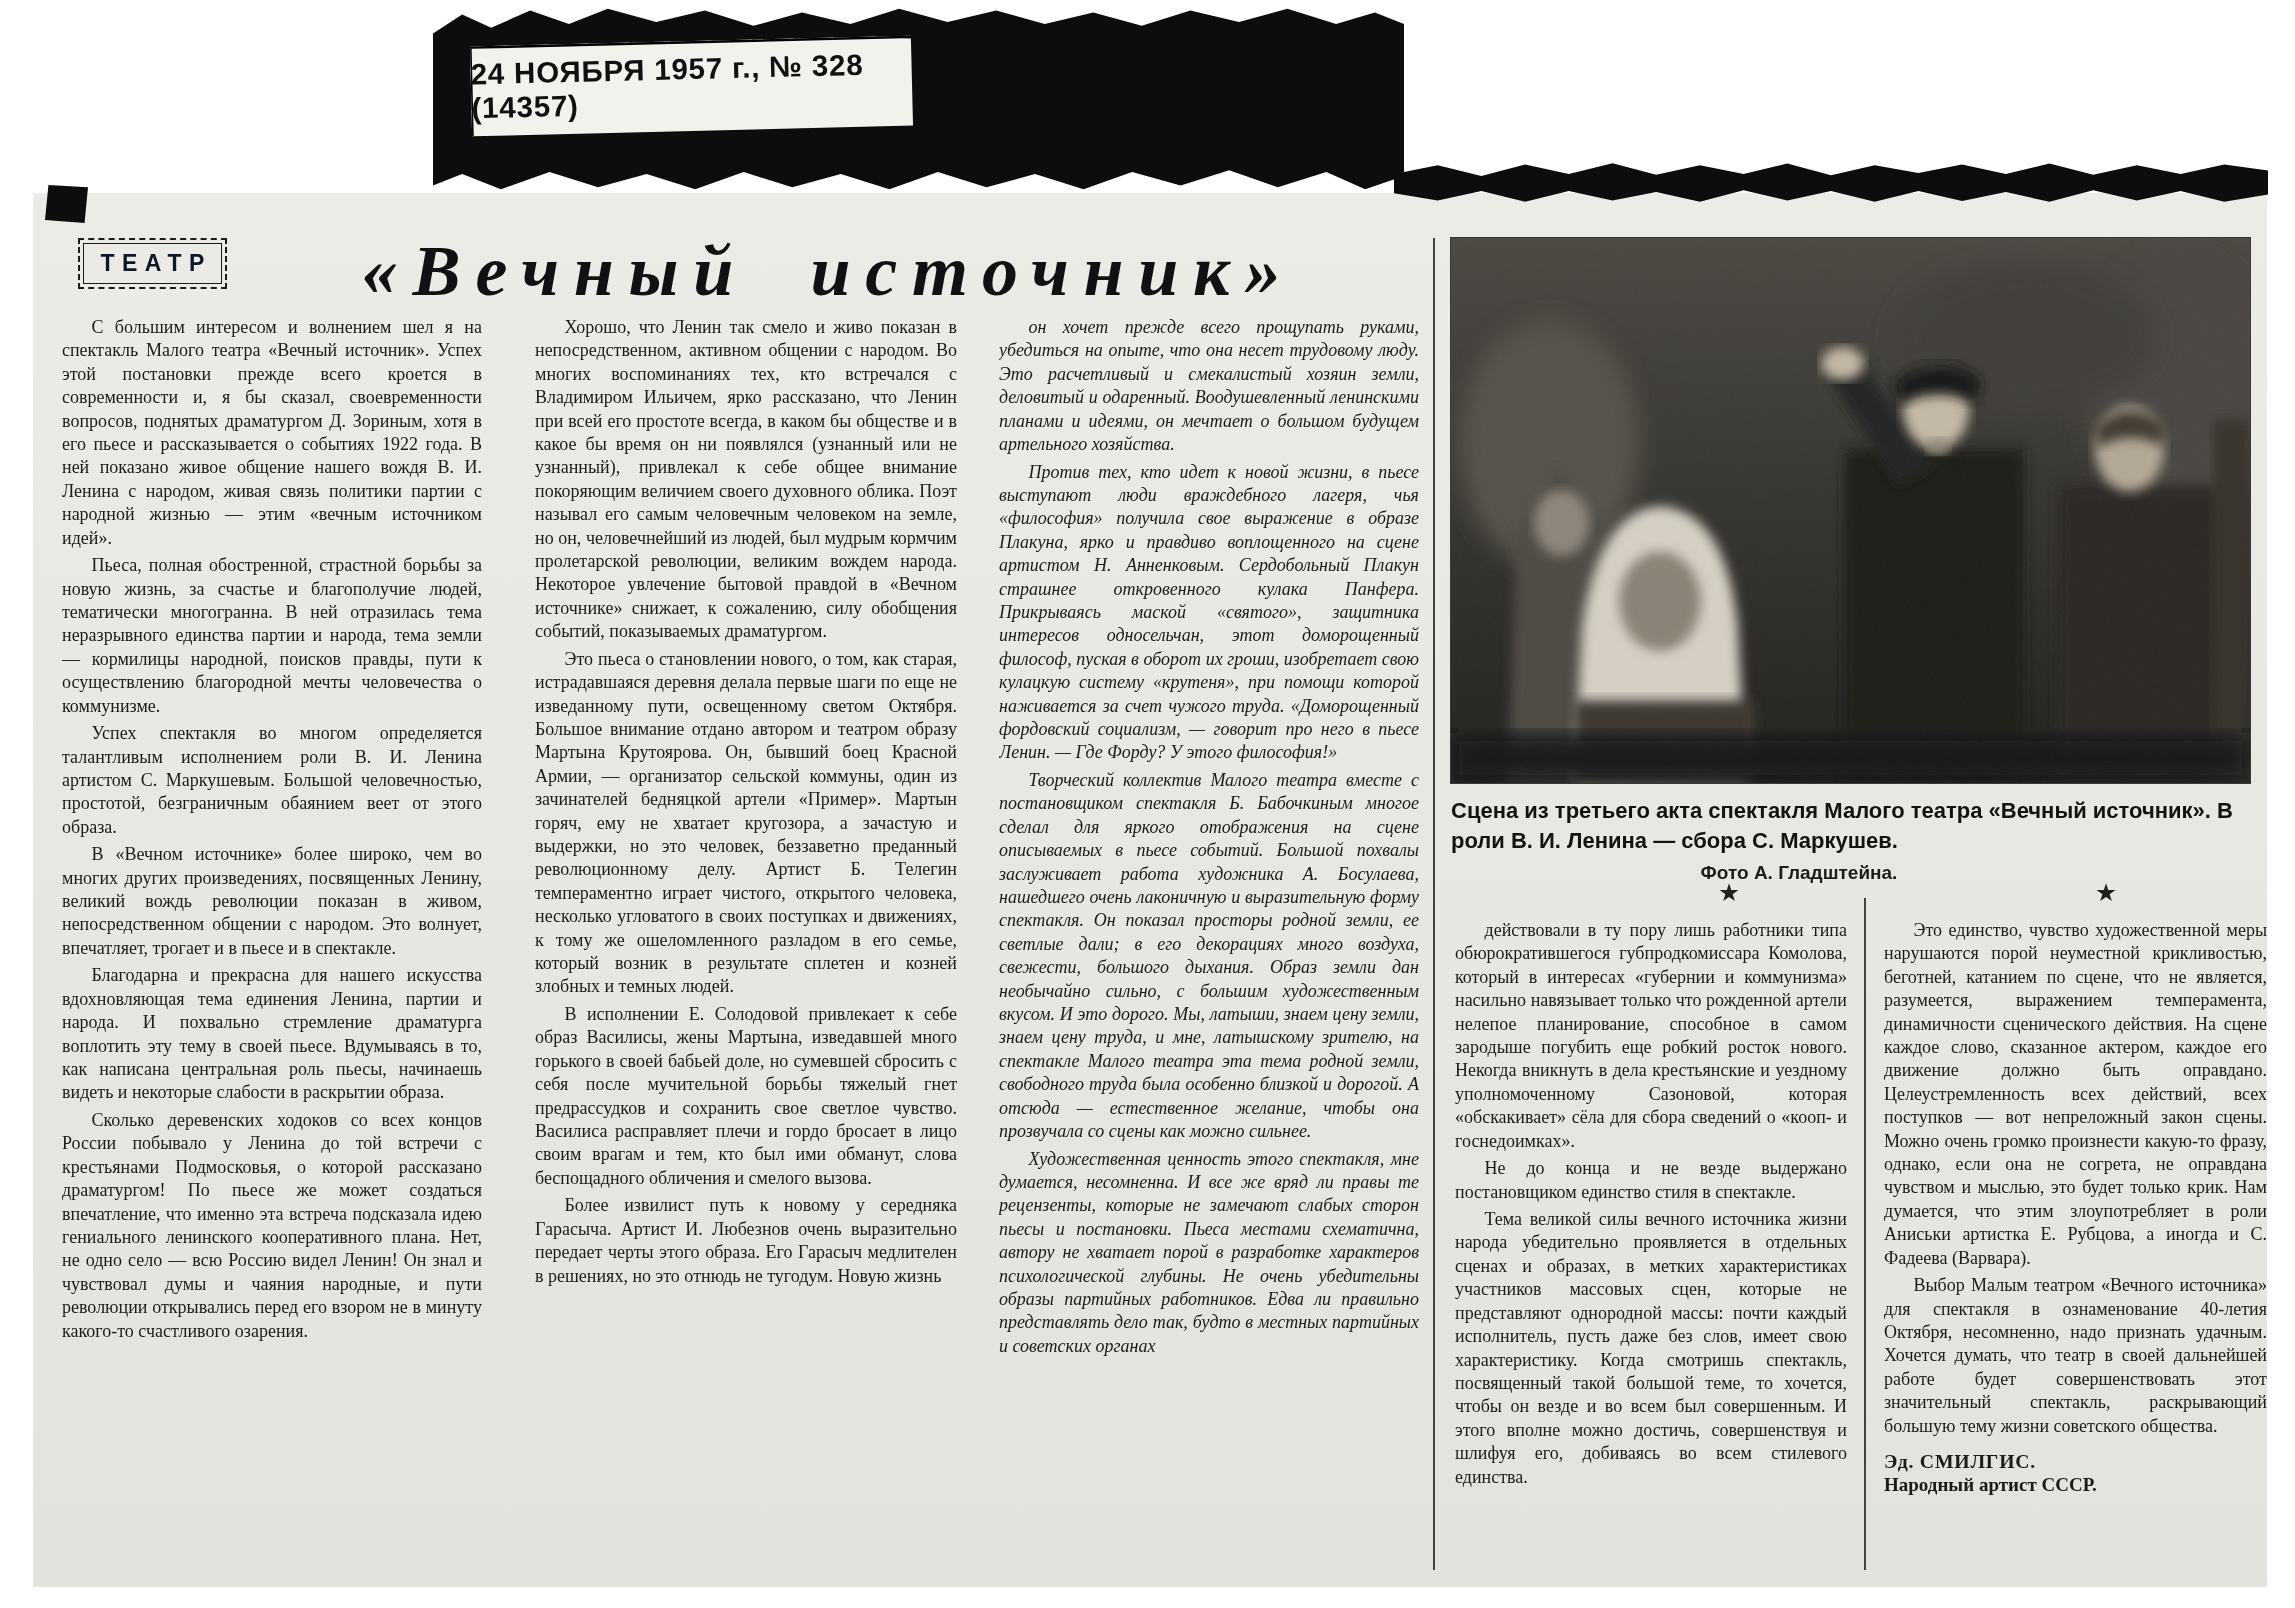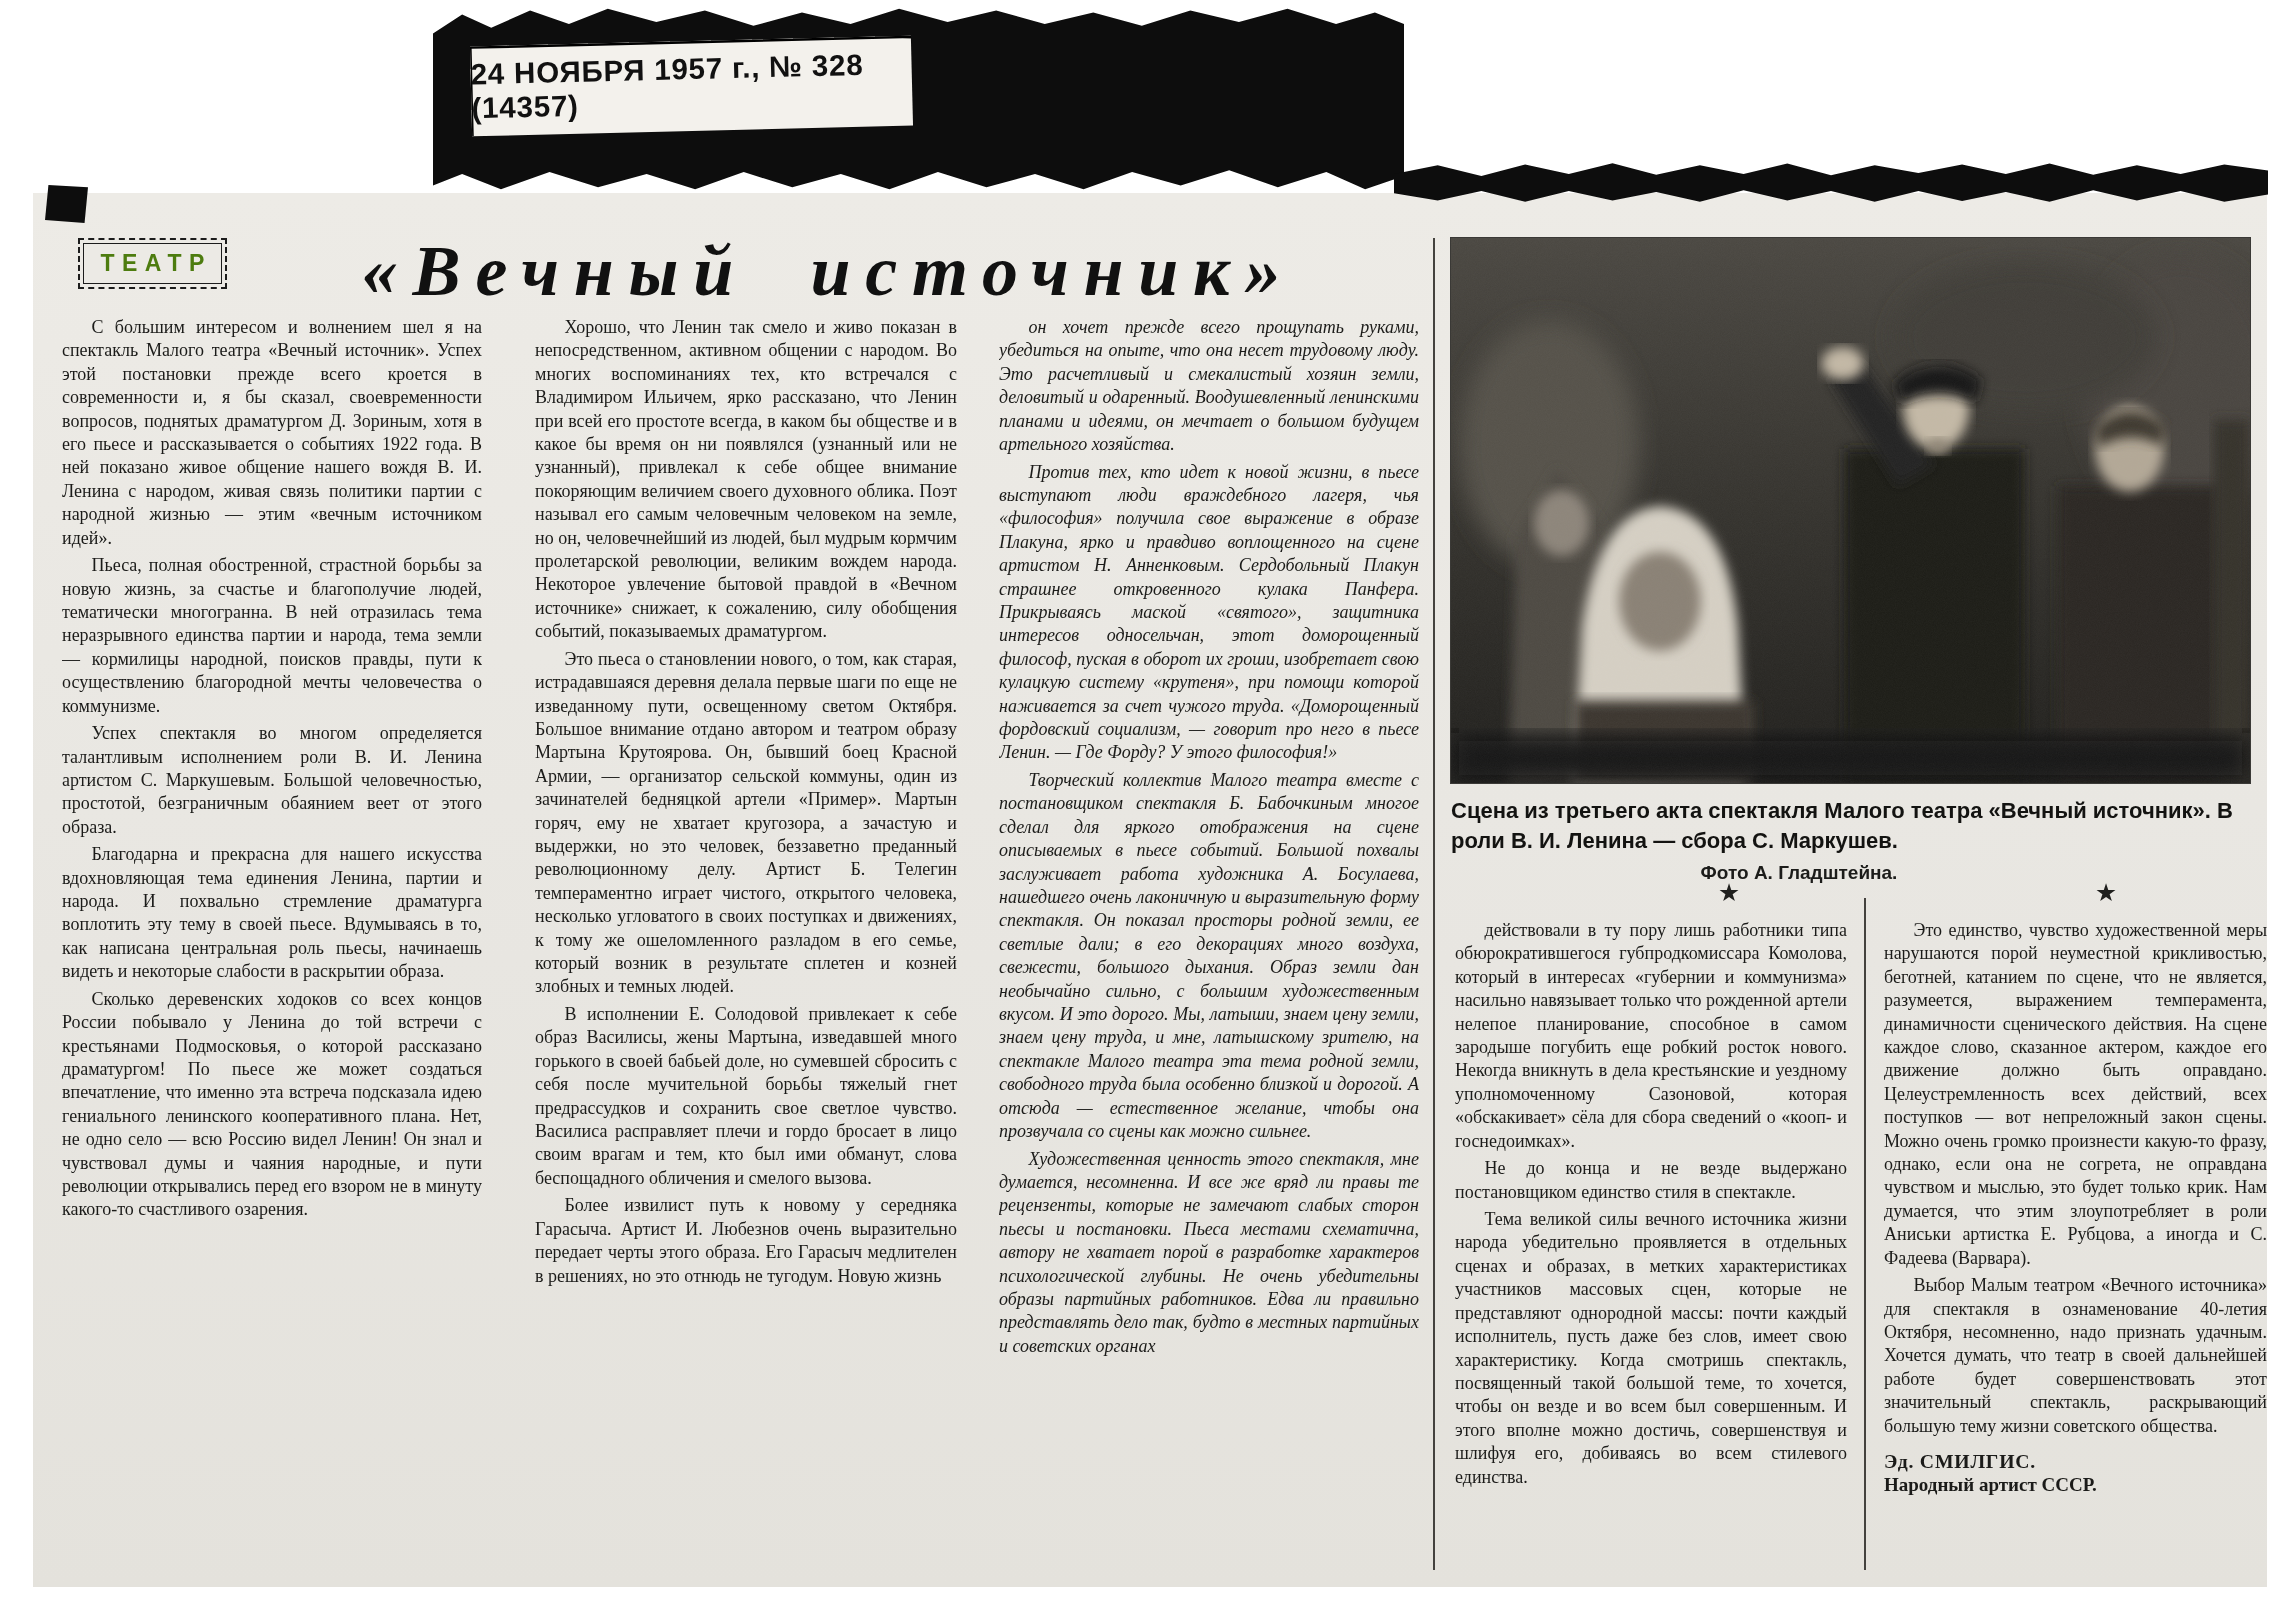--- a/index.html
+++ b/index.html
@@ -52,21 +52,21 @@
   .stamp {
     position: absolute; left: 45px; top: 45px; width: 149px; height: 51px;
     border: 2.5px dashed #1c1c1c; padding: 3.3px; background: #eceae5;
   }
   .stamp-inner {
     width: 100%; height: 100%; border: 1.6px solid #1c1c1c;
     display: flex; align-items: center; justify-content: center;
   }
   .stamp-inner span {
     font-family: "Liberation Sans", "DejaVu Sans", sans-serif;
-    font-weight: 700; font-size: 23px; letter-spacing: 7.4px; color: #4d7c0f;
+    font-weight: 700; font-size: 23px; letter-spacing: 7.4px; color: #0f172a;
     padding-left: 7.4px;
   }
 
   
   .headline {
     position: absolute; left: 230px; top: 37px; width: 1131px; height: 90px;
     font-family: "Liberation Serif", "DejaVu Serif", serif;
     font-style: italic; font-weight: 700; font-size: 72px;
     letter-spacing: 14.8px; word-spacing: 29.5px;
     text-align: center; color: #111; white-space: nowrap;
@@ -138,20 +138,21 @@
       <span>ТЕАТР</span>
     </div>
   </div>
 
   <h1 class="headline">«Вечный источник»</h1>
 
   <div class="col col-1">
     <p>С большим интересом и волнением шел я на спектакль Малого театра «Вечный источник». Успех этой постановки прежде всего кроется в современности и, я бы сказал, своевременности вопросов, поднятых драматургом Д. Зориным, хотя в его пьесе и рассказывается о событиях 1922 года. В ней показано живое общение нашего вождя В. И. Ленина с народом, живая связь политики партии с народной жизнью — этим «вечным источником идей».</p>
     <p>Пьеса, полная обостренной, страстной борьбы за новую жизнь, за счастье и благополучие людей, тематически многогранна. В ней отразилась тема неразрывного единства партии и народа, тема земли — кормилицы народной, поисков правды, пути к осуществлению благородной мечты человечества о коммунизме.</p>
     <p>Успех спектакля во многом определяется талантливым исполнением роли В. И. Ленина артистом С. Маркушевым. Большой человечностью, простотой, безграничным обаянием веет от этого образа.</p>
+    <p>В «Вечном источнике» более широко, чем во многих других произведениях, посвященных Ленину, великий вождь революции показан в живом, непосредственном общении с народом. Это волнует, впечатляет, трогает и в пьесе и в спектакле.</p>
     <p>Благодарна и прекрасна для нашего искусства вдохновляющая тема единения Ленина, партии и народа. И похвально стремление драматурга воплотить эту тему в своей пьесе. Вдумываясь в то, как написана центральная роль пьесы, начинаешь видеть и некоторые слабости в раскрытии образа.</p>
     <p>Сколько деревенских ходоков со всех концов России побывало у Ленина до той встречи с крестьянами Подмосковья, о которой рассказано драматургом! По пьесе же может создаться впечатление, что именно эта встреча подсказала идею гениального ленинского кооперативного плана. Нет, не одно село — всю Россию видел Ленин! Он знал и чувствовал думы и чаяния народные, и пути революции открывались перед его взором не в минуту какого-то счастливого озарения.</p>
   </div>
 
   <div class="col col-2">
     <p>Хорошо, что Ленин так смело и живо показан в непосредственном, активном общении с народом. Во многих воспоминаниях тех, кто встречался с Владимиром Ильичем, ярко рассказано, что Ленин при всей его простоте всегда, в каком бы обществе и в какое бы время он ни появлялся (узнанный или не узнанный), привлекал к себе общее внимание покоряющим величием своего духовного облика. Поэт называл его самым человечным человеком на земле, но он, человечнейший из людей, был мудрым кормчим пролетарской революции, великим вождем народа. Некоторое увлечение бытовой правдой в «Вечном источнике» снижает, к сожалению, силу обобщения событий, показываемых драматургом.</p>
     <p>Это пьеса о становлении нового, о том, как старая, истрадавшаяся деревня делала первые шаги по еще не изведанному пути, освещенному светом Октября. Большое внимание отдано автором и театром образу Мартына Крутоярова. Он, бывший боец Красной Армии, — организатор сельской коммуны, один из зачинателей бедняцкой артели «Пример». Мартын горяч, ему не хватает кругозора, а зачастую и выдержки, но это человек, беззаветно преданный революционному делу. Артист Б. Телегин темпераментно играет чистого, открытого человека, несколько угловатого в своих поступках и движениях, к тому же ошеломленного разладом в его семье, который возник в результате сплетен и козней злобных и темных людей.</p>
     <p>В исполнении Е. Солодовой привлекает к себе образ Василисы, жены Мартына, изведавшей много горького в своей бабьей доле, но сумевшей сбросить с себя после мучительной борьбы тяжелый гнет предрассудков и сохранить свое светлое чувство. Василиса расправляет плечи и гордо бросает в лицо своим врагам и тем, кто был ими обманут, слова беспощадного обличения и смелого вызова.</p>
     <p>Более извилист путь к новому у середняка Гарасыча. Артист И. Любезнов очень выразительно передает черты этого образа. Его Гарасыч медлителен в решениях, но это отнюдь не тугодум. Новую жизнь</p>
   </div>

